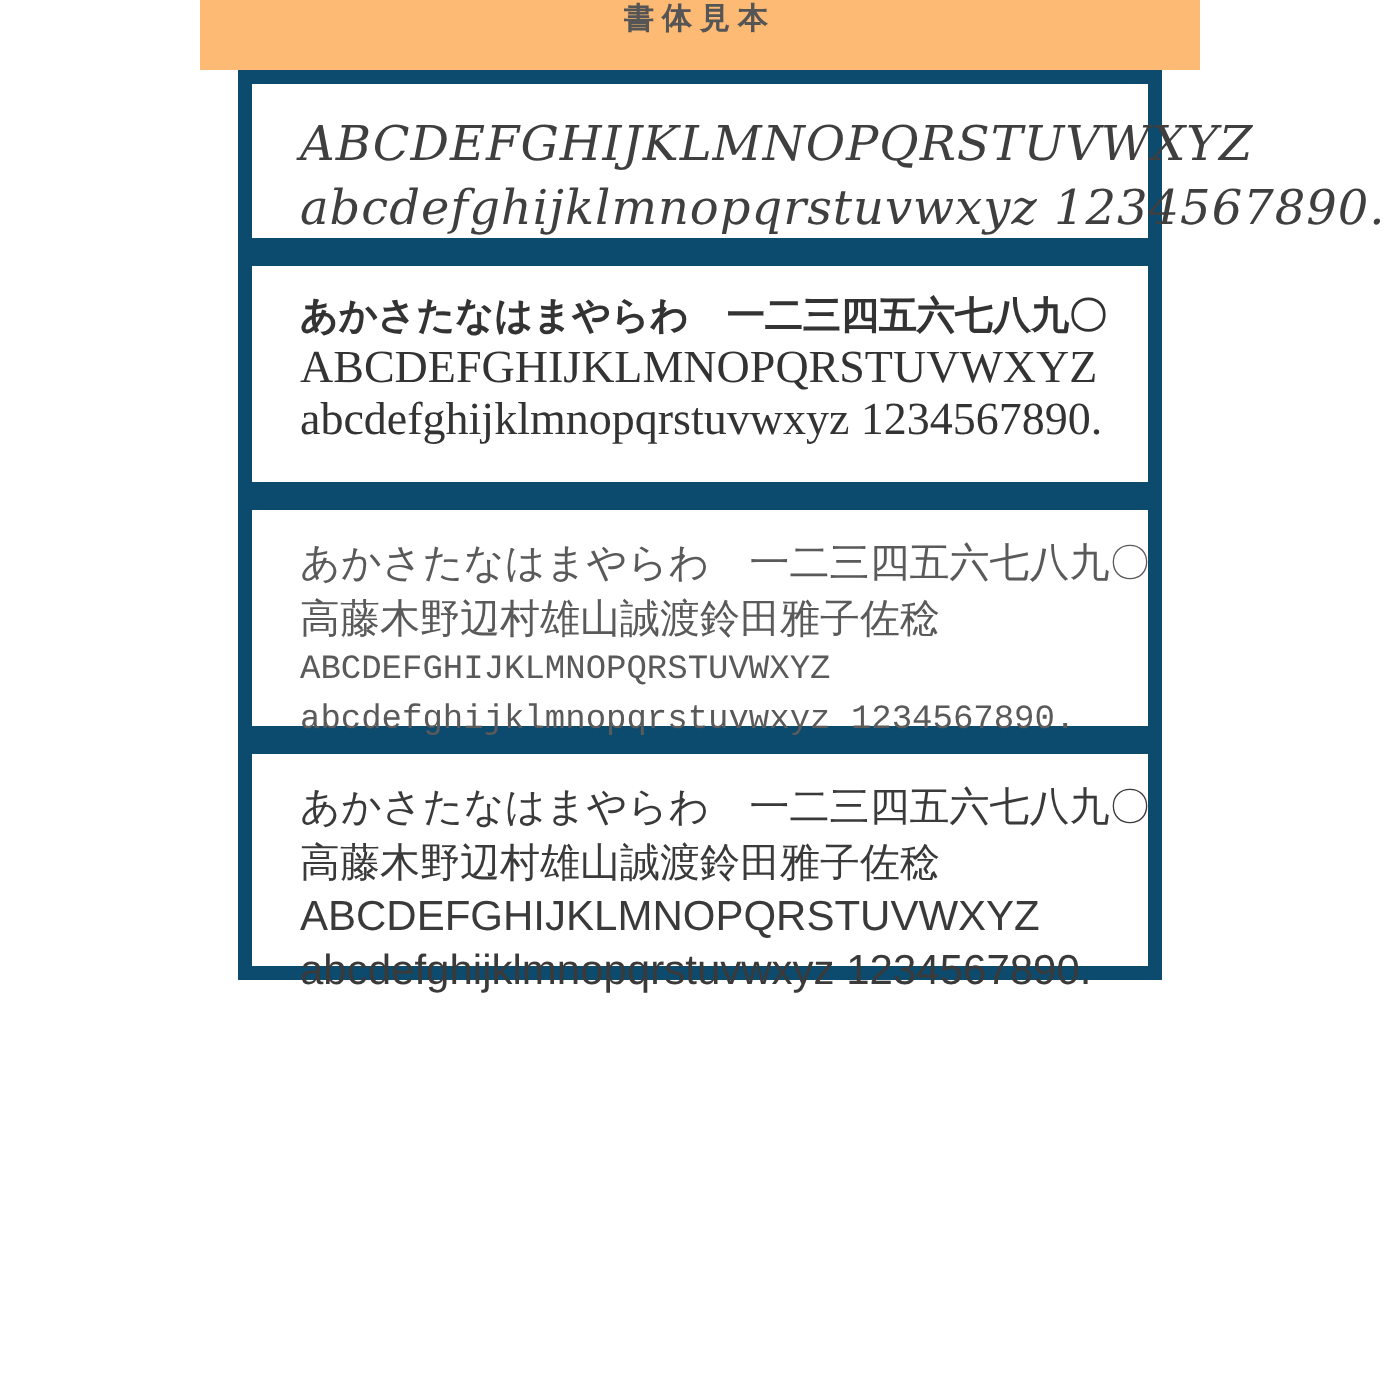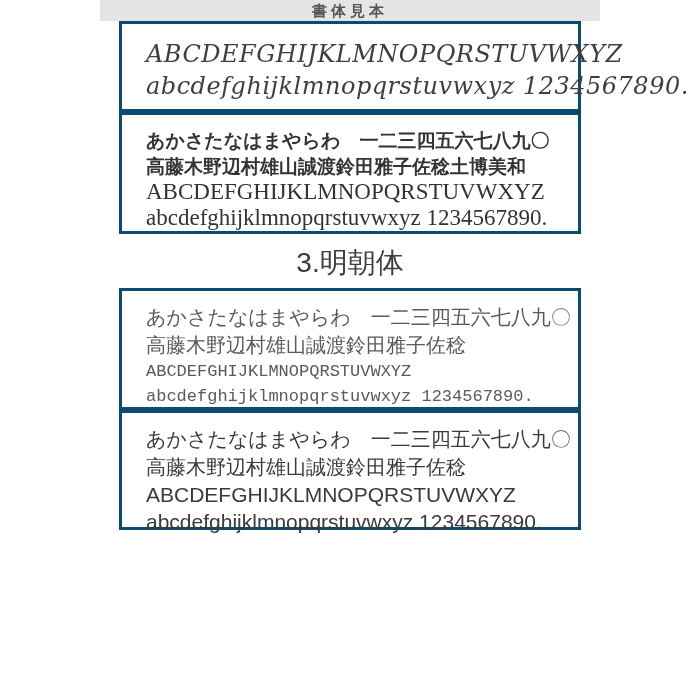--- a/index.html
+++ b/index.html
@@ -15,45 +15,45 @@
     background: #ffffff;
     overflow: hidden;
     position: relative;
   }
   .content-col {
     width: 500px;
     margin: 0 auto;
   }
   .title-bar {
     width: 500px;
-    height: 21px;
-    background: #e5e5e5;
+    height: 35px;
+    background: #fdba74;
     display: flex;
-    align-items: flex-end;
+    align-items: flex-start;
     justify-content: center;
   }
   .title-bar-text {
     font-size: 15px;
     font-weight: bold;
     letter-spacing: 4px;
     color: #555555;
   }
   .section-title {
     text-align: center;
     font-size: 28px;
     font-weight: 400;
     color: #3d3d3d;
     line-height: 1.3;
     margin: 11px 0 7px 0;
     font-family: "Liberation Sans", sans-serif;
   }
   .specimen-box {
     width: 462px;
     margin: 0 auto;
-    border: 3px solid #0c4a6e;
+    border: 7px solid #0c4a6e;
     background: #ffffff;
     box-sizing: border-box;
     padding: 10px 10px 8px 24px;
   }
   .box-hikki   { height: 91px;  padding-top: 14px; }
   .box-kaisho  { height: 122px; padding-top: 12px; }
   .box-mincho  { height: 122px; padding-top: 12px; }
   .box-maru    { height: 120px; padding-top: 12px; }
 
   .line { white-space: nowrap; }
@@ -122,28 +122,26 @@
     <div>
       <div class="specimen-box box-hikki">
         <div class="line font-hikki">ABCDEFGHIJKLMNOPQRSTUVWXYZ</div>
         <div class="line font-hikki">abcdefghijklmnopqrstuvwxyz 1234567890.</div>
       </div>
     </div>
 
     <div>
       <div class="specimen-box box-kaisho">
         <div class="line font-kaisho-kana">あかさたなはまやらわ　一二三四五六七八九〇</div>
-        <div class="line font-kaisho-kana">高藤木野辺村雄山誠渡鈴田雅子佐稔土博美和</div>
         <div class="line font-kaisho-latin">ABCDEFGHIJKLMNOPQRSTUVWXYZ</div>
         <div class="line font-kaisho-latin">abcdefghijklmnopqrstuvwxyz 1234567890.</div>
       </div>
     </div>
 
     <div>
-      <div class="section-title">3.明朝体</div>
       <div class="specimen-box box-mincho">
         <div class="line font-mincho-kana">あかさたなはまやらわ　一二三四五六七八九〇</div>
         <div class="line font-mincho-kana">高藤木野辺村雄山誠渡鈴田雅子佐稔</div>
         <div class="line font-mincho-latin">ABCDEFGHIJKLMNOPQRSTUVWXYZ</div>
         <div class="line font-mincho-latin">abcdefghijklmnopqrstuvwxyz 1234567890.</div>
       </div>
     </div>
 
     <div>
       <div class="specimen-box box-maru">

